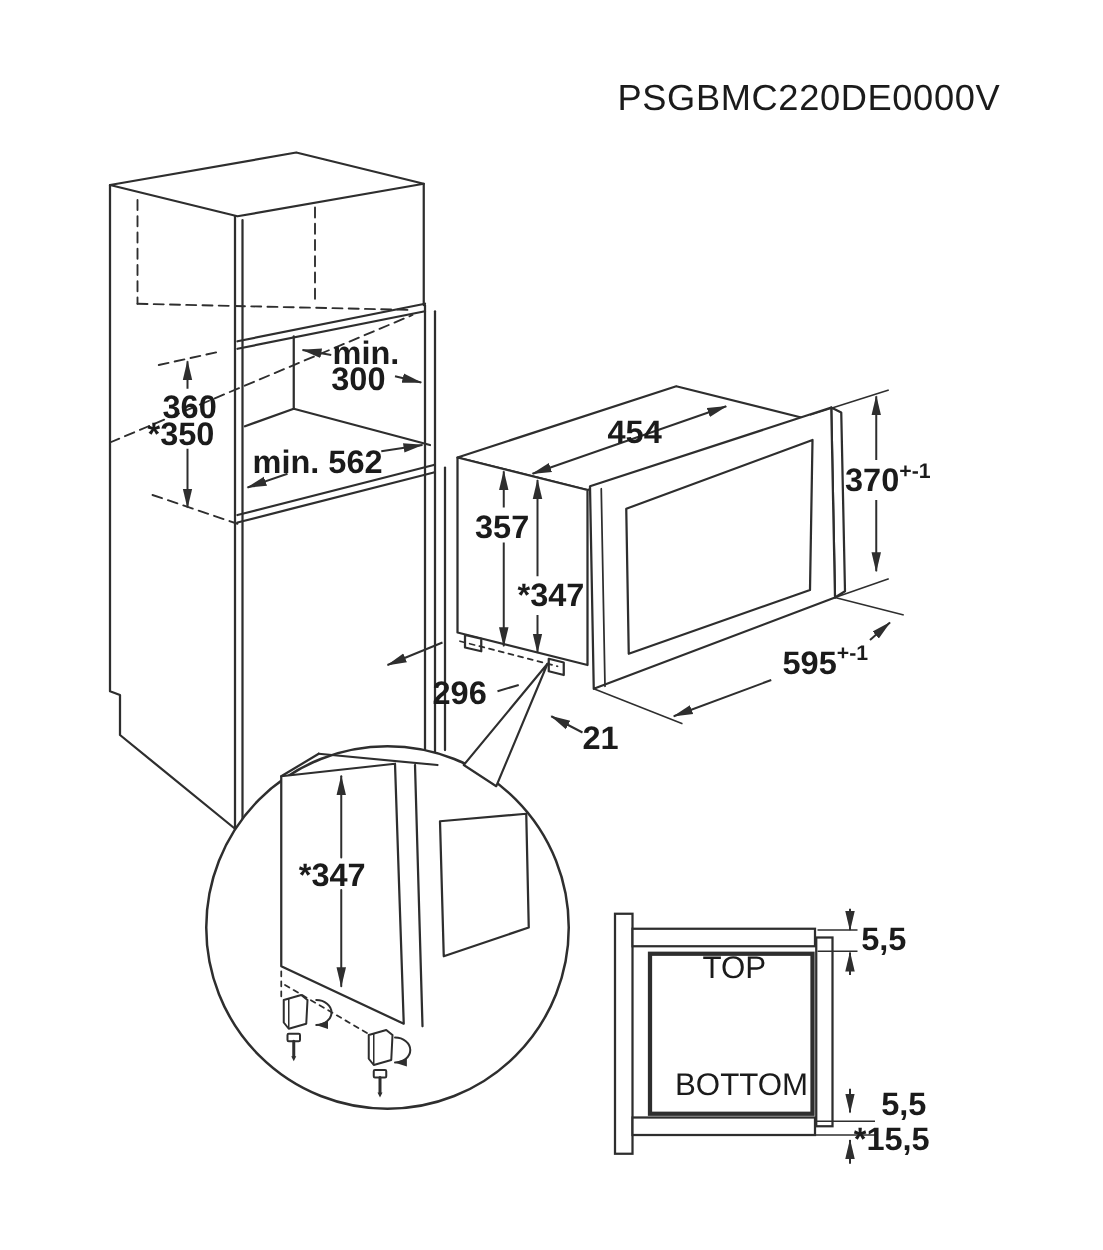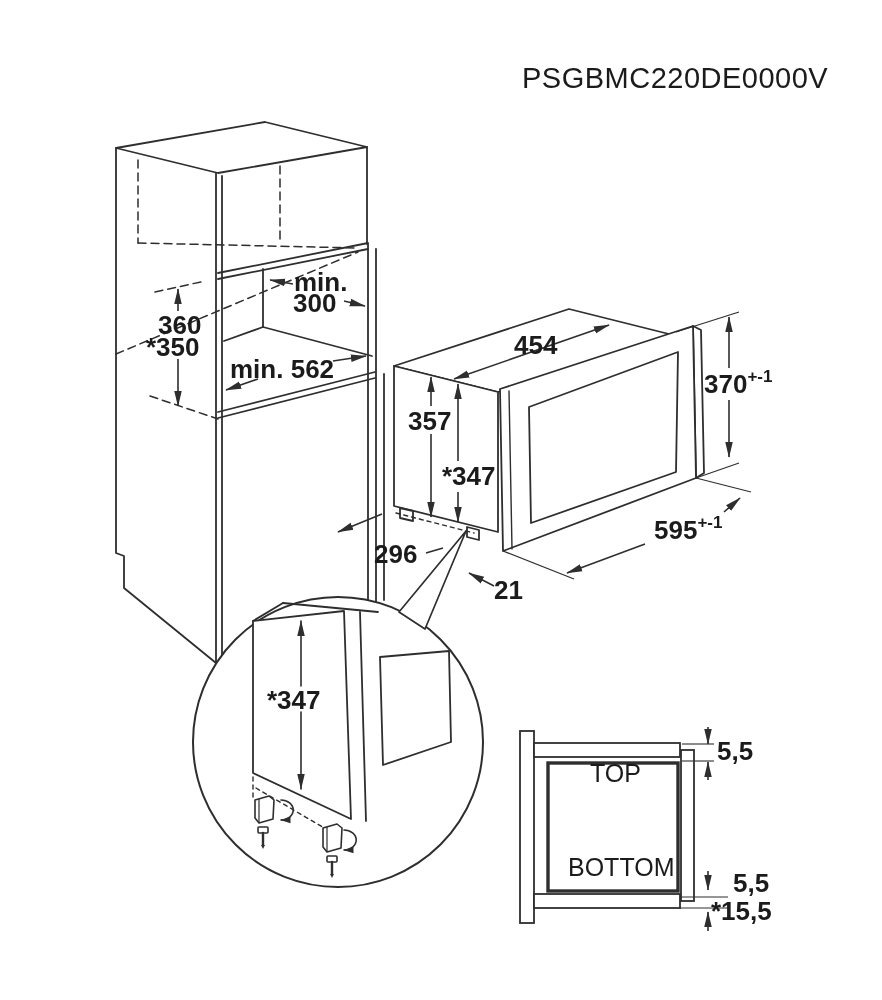--- a/index.html
+++ b/index.html
@@ -1,17 +1,17 @@
 <!DOCTYPE html>
 <html><head>
 <meta charset="utf-8">
 <style>
   html,body{margin:0;padding:0;background:#ffffff;}
   .stage{position:relative;width:803px;height:1000px;background:#ffffff;
-         font-family:"Liberation Sans",sans-serif;overflow:hidden;margin-left:28px;}
+         font-family:"Liberation Sans",sans-serif;overflow:hidden;}
   svg{display:block;}
   text{fill:#1b1b1b;}
   .dim{font-size:26px;font-weight:700;}
   .dim-sm{font-size:25px;font-weight:400;}
   .sup{font-size:17px;font-weight:700;}
   .title-txt{font-size:29px;font-weight:400;letter-spacing:0.5px;}
 </style>
 </head>
 <body>
 

